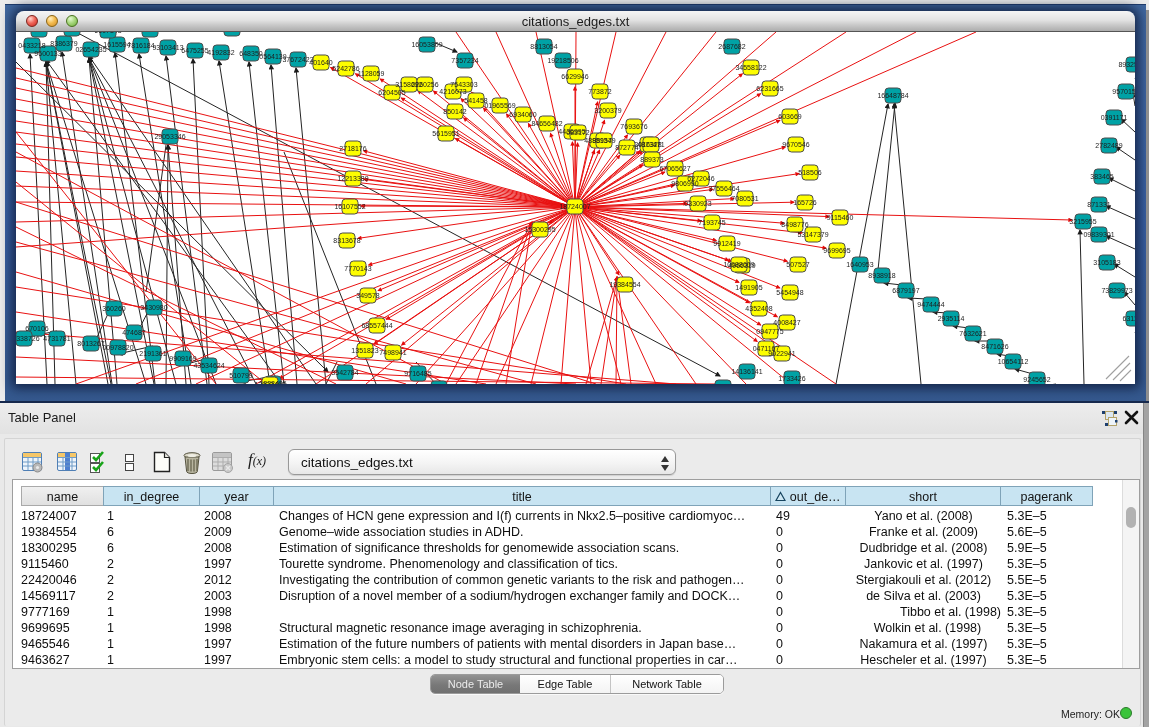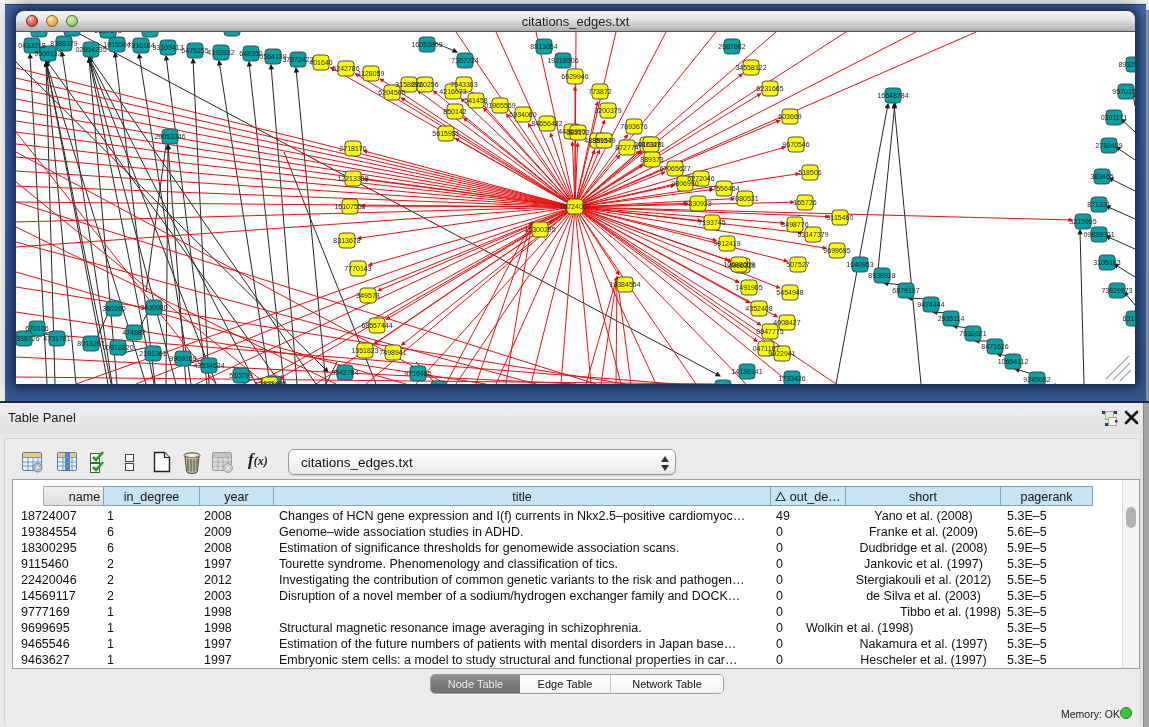--- a/index.html
+++ b/index.html
@@ -580,28 +580,28 @@
     <path d="M7 9v12M10 9.5v12M13 9.5v12M16 9v12" stroke="#6e6b55" stroke-width="1.4"></path>
     <ellipse cx="11" cy="5.5" rx="4.5" ry="1.5" fill="#efeee4"></ellipse>
   </svg>
 <svg class="ticon" style="left:211px" width="22" height="24" viewBox="0 0 22 24">
     <rect x="1.5" y="2.5" width="19" height="18" rx="1.5" fill="#dcdcdc" stroke="#9a9a9a"></rect>
     <rect x="2" y="3" width="18" height="4" fill="#c4c4c4"></rect>
     <path d="M2 7.5h18M2 12h18M2 16h18M7 7v13M12 7v13M17 7v13" stroke="#adadad" stroke-width="1" fill="none"></path>
     <circle cx="17" cy="18" r="4.5" fill="#c9c9c9" stroke="#a5a5a5"></circle>
     <path d="M15 16l4 4M19 16l-4 4" stroke="#e8e8e8" stroke-width="1.4"></path>
   </svg>
-<div class="abs" style="left:248px;top:450px;width:26px;height:22px;font-family:'Liberation Serif',serif;font-style:italic;font-weight:bold;font-size:17px;color:#1a1a1a">f<span style="font-size:12px">(x)</span></div>
+<div class="abs" style="left:248px;top:450px;width:26px;height:22px;font-family:'Liberation Serif',serif;font-style:italic;font-weight:normal;font-size:17px;color:#1a1a1a">f<span style="font-size:12px">(x)</span></div>
 <div class="abs" id="combo">
     <span>citations_edges.txt</span>
     <i class="stp up"></i>
     <i class="stp dn"></i>
   </div>
 <div class="abs" id="tbox">
-  <div class="hcell" id="h-name" style="left:8px;width:82px;margin-left:22px;">name</div>
+  <div class="hcell" id="h-name" style="left:8px;width:82px;">name</div>
     <div class="hcell" id="h-ind" style="left:90px;width:96px;">in_degree</div>
     <div class="hcell" id="h-year" style="left:186px;width:74px;">year</div>
     <div class="hcell" id="h-title" style="left:260px;width:497px;">title</div>
     <div class="hcell" id="h-out" style="left:757px;width:75px;"><svg width="11" height="11" viewBox="0 0 11 11" style="vertical-align:-1px">
         <path d="M5.5 1.5L10 9.5H1z" fill="#cfe8f4" stroke="#17445f" stroke-width="1.2"></path>
       </svg> out_de…</div>
     <div class="hcell" id="h-short" style="left:832px;width:155px;">short</div>
     <div class="hcell" id="h-pr" style="left:987px;width:93px;border-right:1px solid #7fa3b8;">pagerank</div>
   <div class="row" style="top:28px">
       <span class="c" style="left:7px">18724007</span>
@@ -664,21 +664,21 @@
       <span class="c" style="left:762px">0</span>
       <span class="c" style="left:832px;width:155px;text-align:right">Tibbo et al. (1998)</span>
       <span class="c" style="left:993px">5.3E–5</span>
     </div>
     <div class="row" style="top:140px">
       <span class="c" style="left:7px">9699695</span>
       <span class="c" style="left:93px">1</span>
       <span class="c" style="left:190px">1998</span>
       <span class="c" style="left:265px">Structural magnetic resonance image averaging in schizophrenia.</span>
       <span class="c" style="left:762px">0</span>
-      <span class="c" style="left:792px;width:155px;">Wolkin et al. (1998)</span>
+      <span class="c" style="left:836px;width:155px;text-align:center">Wolkin et al. (1998)</span>
       <span class="c" style="left:993px">5.3E–5</span>
     </div>
     <div class="row" style="top:156px">
       <span class="c" style="left:7px">9465546</span>
       <span class="c" style="left:93px">1</span>
       <span class="c" style="left:190px">1997</span>
       <span class="c" style="left:265px">Estimation of the future numbers of patients with mental disorders in Japan base…</span>
       <span class="c" style="left:762px">0</span>
       <span class="c" style="left:832px;width:155px;text-align:center">Nakamura et al. (1997)</span>
       <span class="c" style="left:993px">5.3E–5</span>

